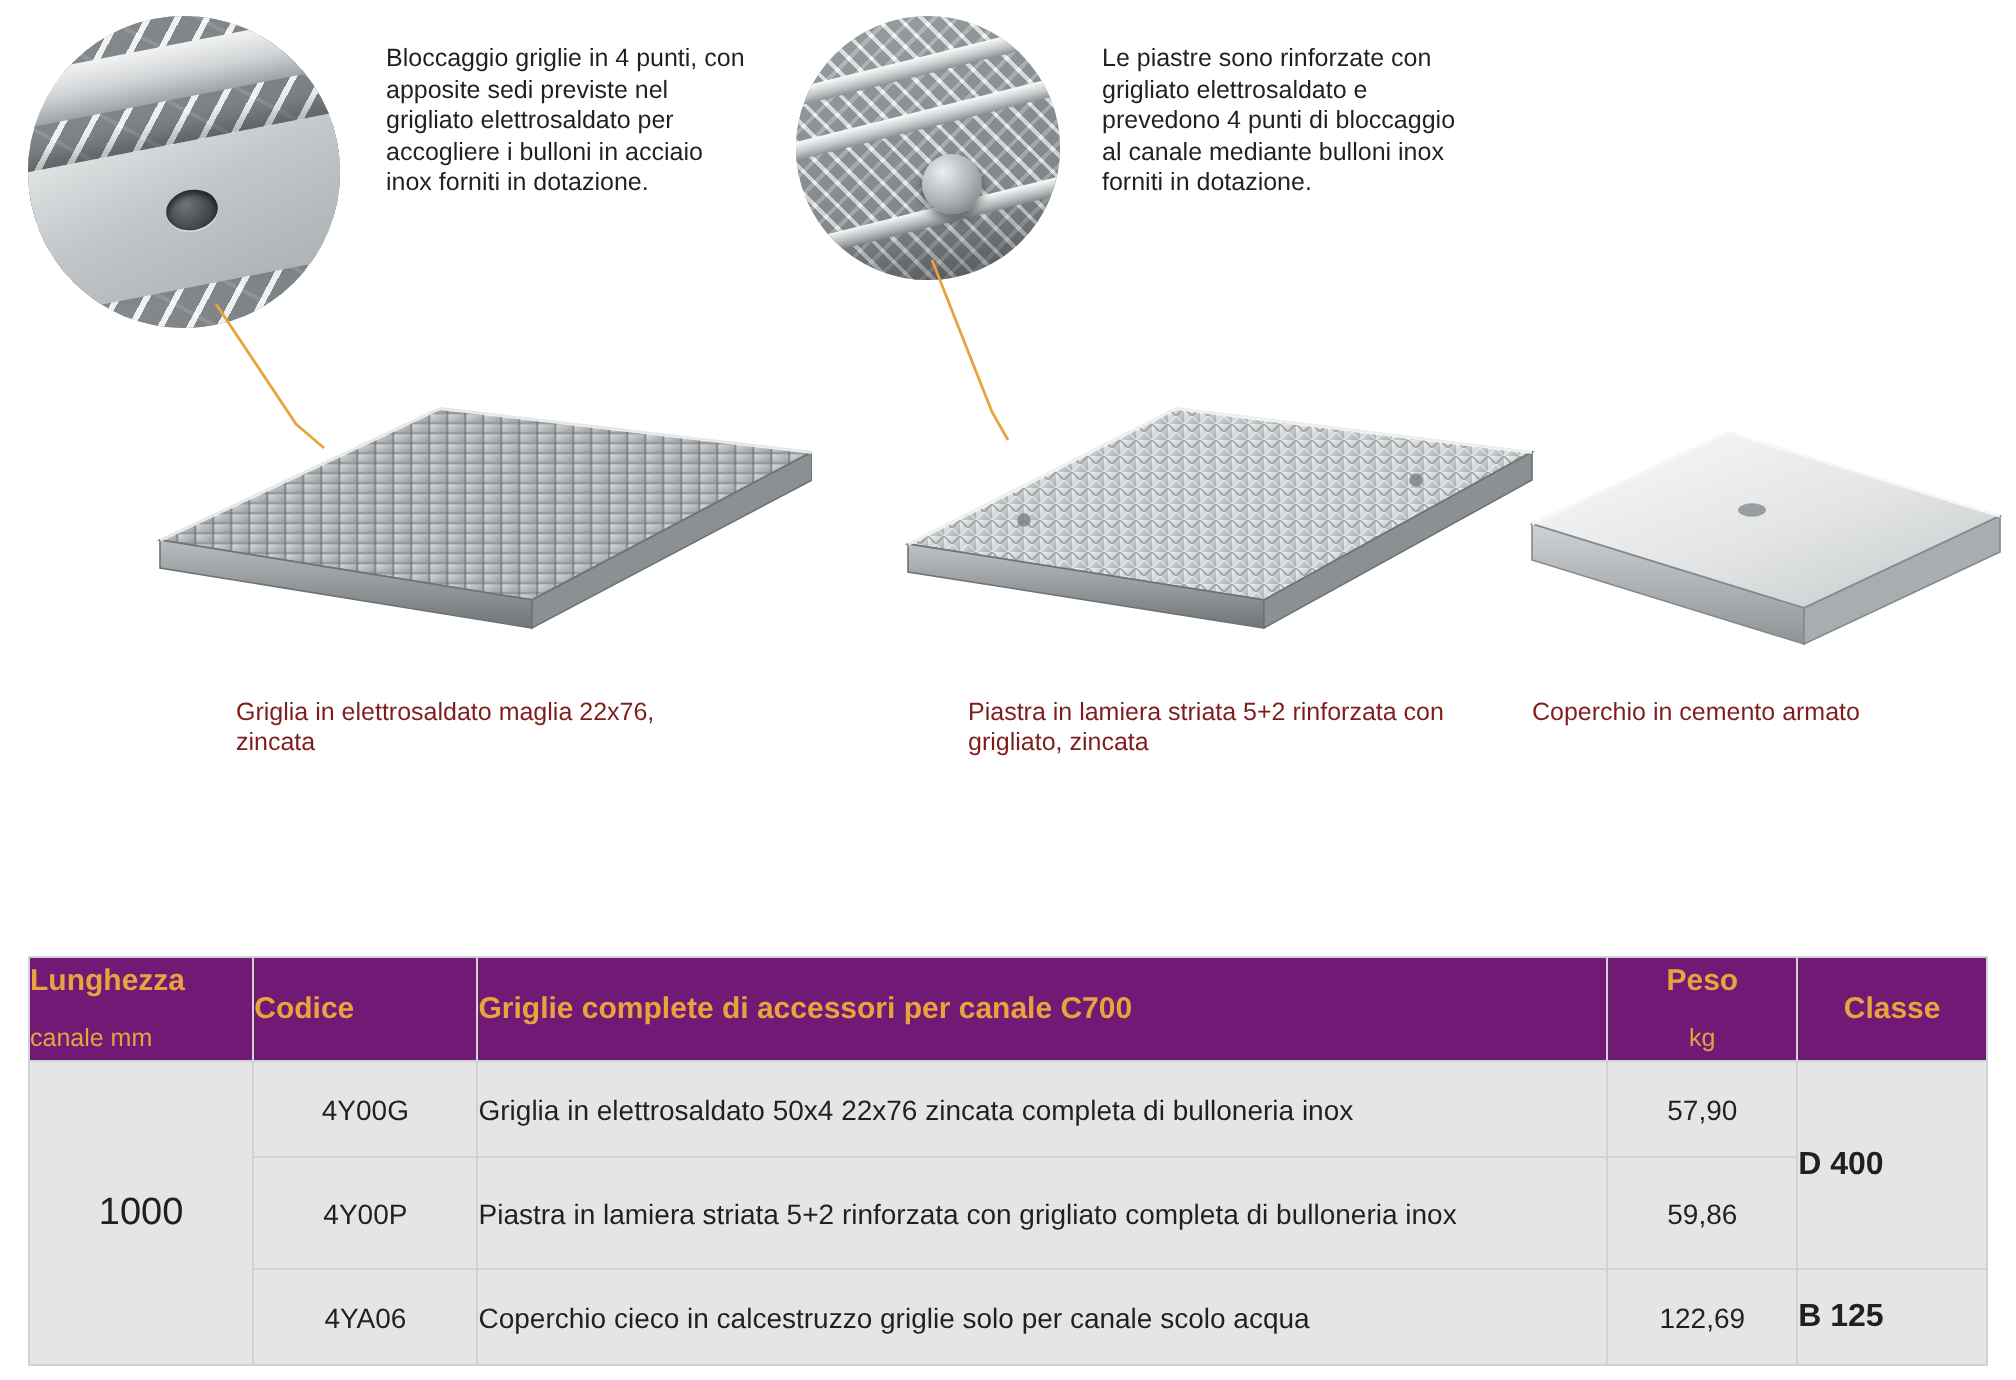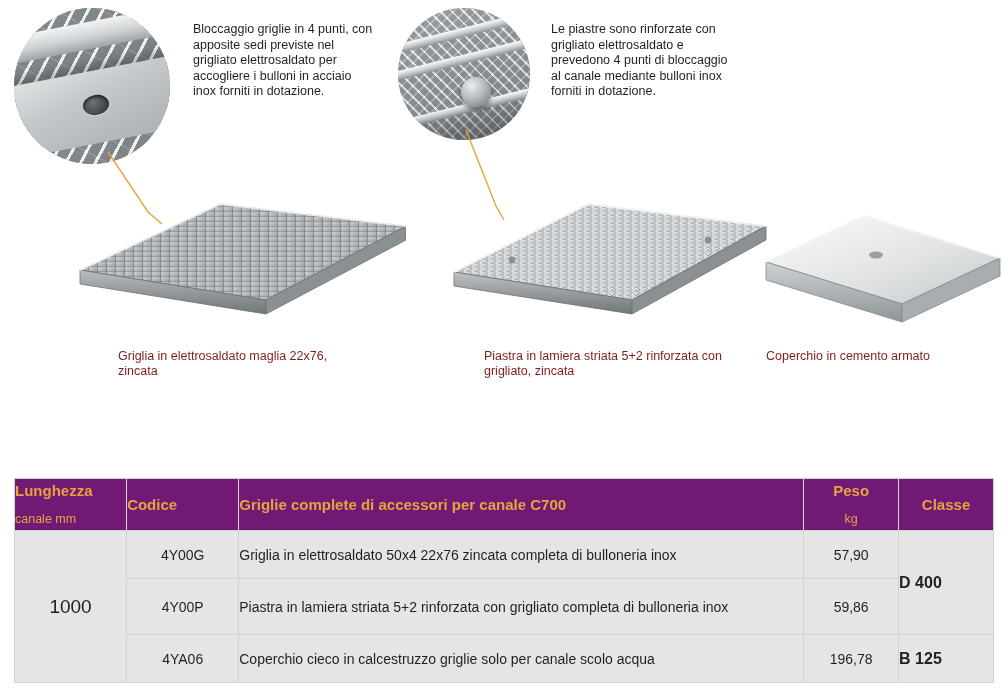--- a/index.html
+++ b/index.html
@@ -356,20 +356,20 @@
           <td class="cls" rowspan="2">D 400</td>
         </tr>
         <tr class="tall">
           <td class="code">4Y00P</td>
           <td>Piastra in lamiera striata 5+2 rinforzata con grigliato completa di bulloneria inox</td>
           <td class="peso">59,86</td>
         </tr>
         <tr>
           <td class="code">4YA06</td>
           <td>Coperchio cieco in calcestruzzo griglie solo per canale scolo acqua</td>
-          <td class="peso">196,78</td>
+          <td class="peso">122,69</td>
           <td class="cls">B 125</td>
         </tr>
       </tbody>
     </table>
   </div>
 
 </div>
 
 </body></html>

